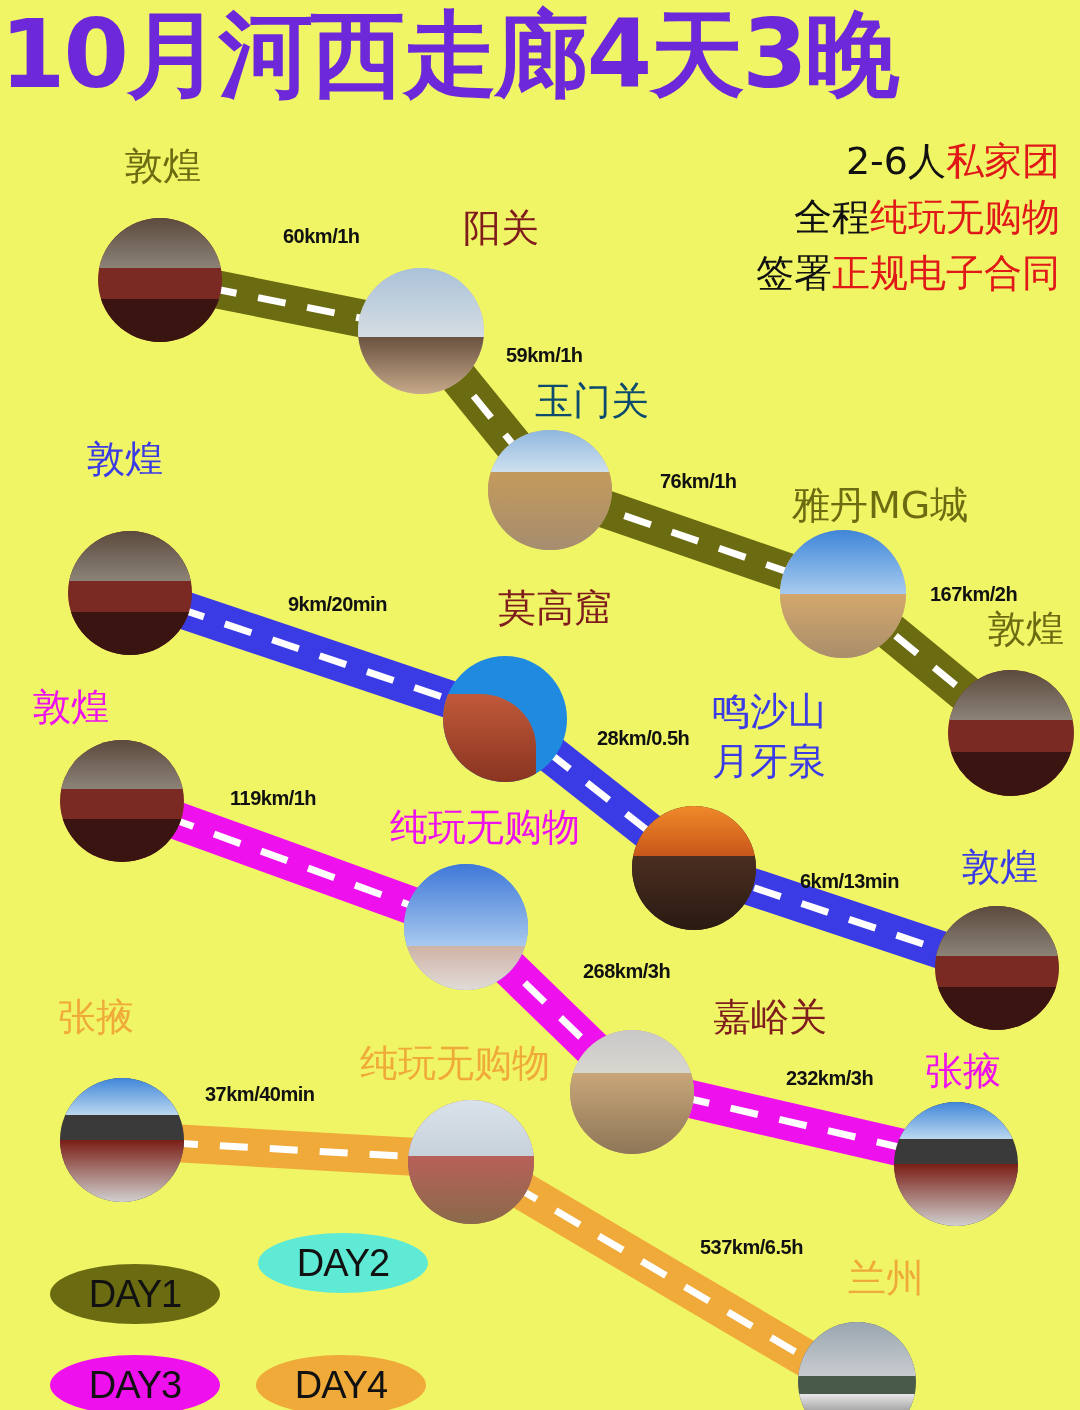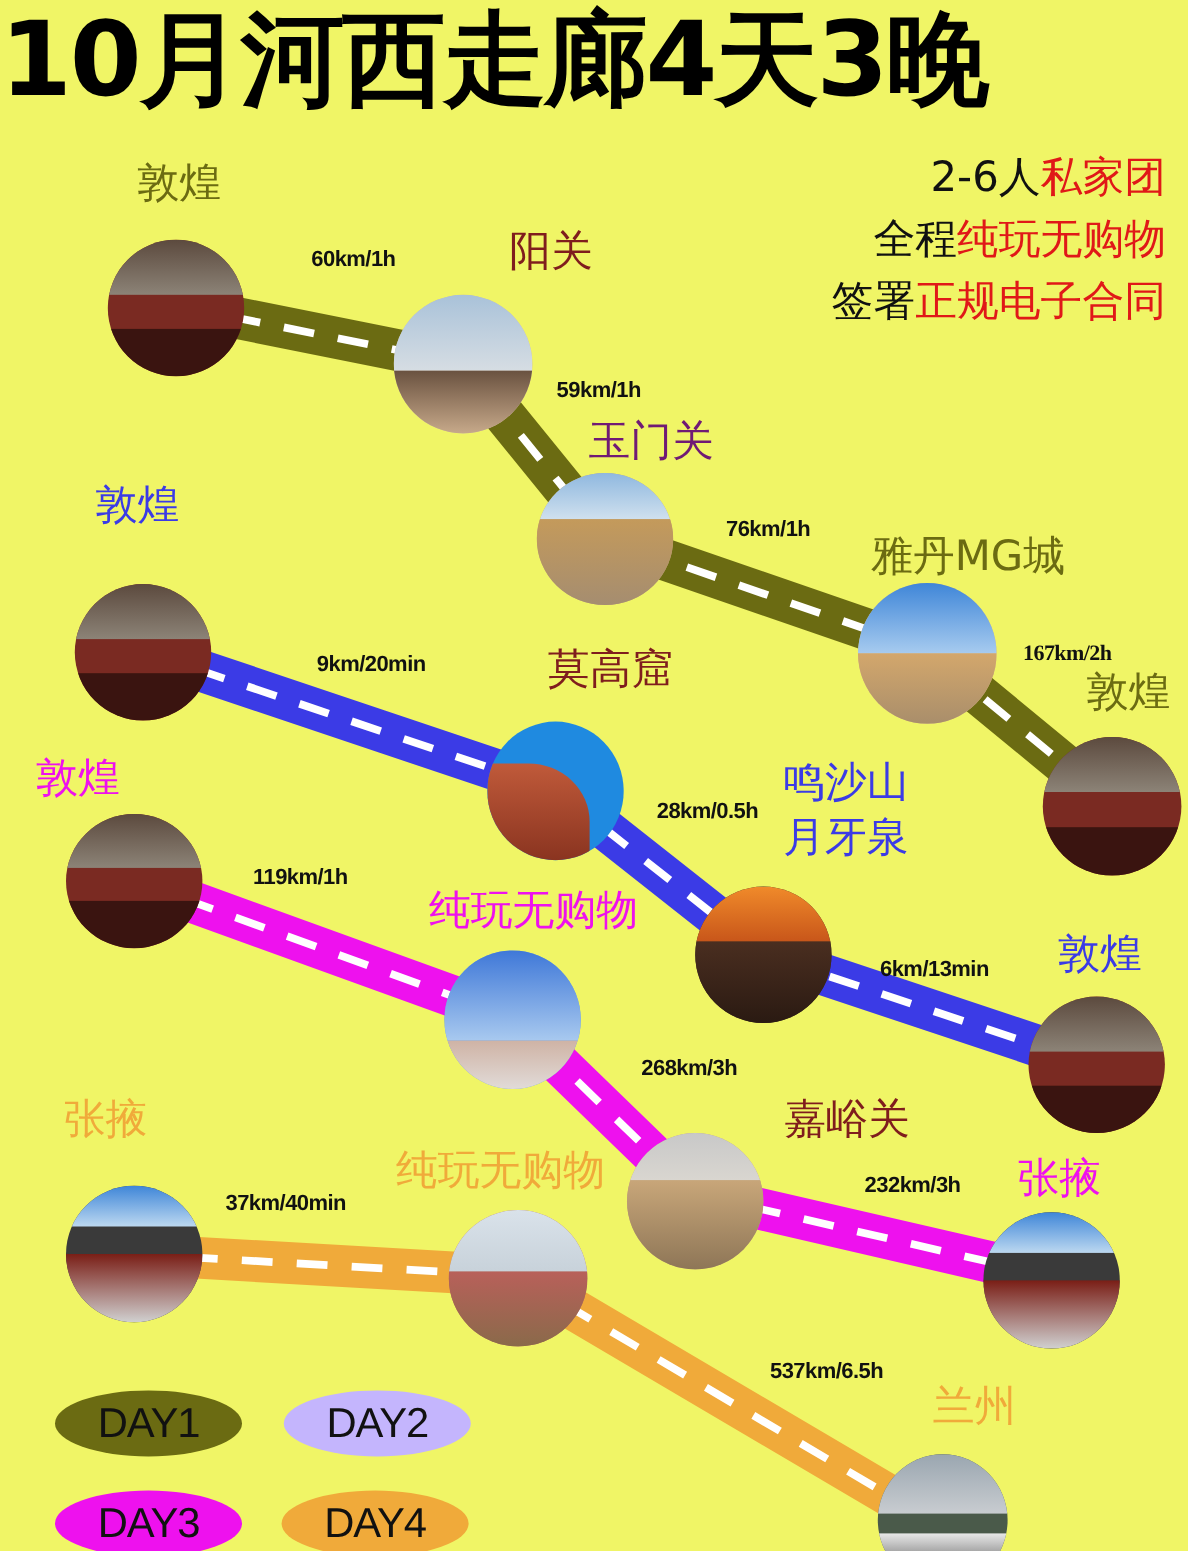--- a/index.html
+++ b/index.html
@@ -1,17 +1,17 @@
 <!DOCTYPE html>
 <html><head>
 <meta charset="utf-8">
 <style>
   html,body{margin:0;padding:0;}
   body{width:1080px;height:1410px;background:#f0f566;position:relative;overflow:hidden;font-family:"DejaVu Sans",sans-serif;}
-  .title{position:absolute;left:0;top:0;width:884px;height:110px;text-align:center;color:#000000;font-size:94px;font-weight:bold;line-height:110px;letter-spacing:-2px;white-space:nowrap;}
+  .title{position:absolute;left:0;top:0;width:884px;height:110px;text-align:center;color:#6d28d9;font-size:94px;font-weight:bold;line-height:110px;letter-spacing:-2px;white-space:nowrap;}
   .promo{position:absolute;right:20px;font-size:38px;line-height:58px;text-align:left;white-space:nowrap;}
   .promo .k{color:#111;} .promo .r{color:#e01818;}
   svg.routes{position:absolute;left:0;top:0;}
   .place{position:absolute;font-size:38px;white-space:nowrap;line-height:1.15;}
   .dist{position:absolute;font-size:20px;font-weight:bold;color:#111;white-space:nowrap;font-family:"Liberation Sans",sans-serif;letter-spacing:-0.5px;}
   .photo{position:absolute;border-radius:50%;overflow:hidden;}
   .photo .sky{position:absolute;left:0;right:0;top:0;}
   .photo .ground{position:absolute;left:0;right:0;bottom:0;}
   .legend{position:absolute;width:170px;height:60px;border-radius:50%;text-align:center;line-height:60px;font-size:38px;color:#111;font-family:"Liberation Sans",sans-serif;letter-spacing:-1px;}
 </style>
@@ -44,28 +44,28 @@
     <polyline points="120,800 465,925 630,1085 955,1160" stroke="#ffffff" stroke-width="7" stroke-dasharray="28,22"></polyline>
   </g>
   <g fill="none">
     <polyline points="120,1140 470,1160 860,1390" stroke="#f0aa3a" stroke-width="38"></polyline>
     <polyline points="120,1140 470,1160 860,1390" stroke="#ffffff" stroke-width="7" stroke-dasharray="28,22"></polyline>
   </g>
 </svg>
 
 <div class="place" style="left:125px;top:145px;color:#6b6b12;">敦煌</div>
 <div class="place" style="left:463px;top:207px;color:#7f1d1d;">阳关</div>
-<div class="place" style="left:535px;top:380px;color:#701a75;">玉门关</div>
+<div class="place" style="left:535px;top:380px;color:#0c4a6e;">玉门关</div>
 <div class="place" style="left:792px;top:484px;color:#6b6b12;">雅丹MG城</div>
 <div class="place" style="left:988px;top:608px;color:#6b6b12;">敦煌</div>
 
 <div class="dist" style="left:283px;top:225px;">60km/1h</div>
 <div class="dist" style="left:506px;top:344px;">59km/1h</div>
 <div class="dist" style="left:660px;top:470px;">76km/1h</div>
-<div class="dist" style="left:930px;top:583px;font-family:Liberation Serif, serif;">167km/2h</div>
+<div class="dist" style="left:930px;top:583px;">167km/2h</div>
 
 <div class="place" style="left:87px;top:438px;color:#3b3be6;">敦煌</div>
 <div class="place" style="left:498px;top:587px;color:#7f1d1d;">莫高窟</div>
 <div class="place" style="left:712px;top:690px;color:#3b3be6;">鸣沙山</div>
 <div class="place" style="left:712px;top:740px;color:#3b3be6;">月牙泉</div>
 <div class="place" style="left:962px;top:846px;color:#3b3be6;">敦煌</div>
 
 <div class="dist" style="left:288px;top:593px;">9km/20min</div>
 <div class="dist" style="left:597px;top:727px;">28km/0.5h</div>
 <div class="dist" style="left:800px;top:870px;">6km/13min</div>
@@ -147,15 +147,15 @@
 <div class="photo" style="left:408px;top:1100px;width:126px;height:124px;background:#b07060;">
   <div class="sky" style="height:45%;background:linear-gradient(#d9e2ea,#c8d2da);"></div>
   <div class="ground" style="height:55%;background:linear-gradient(#b8605a,#8a6a4a);"></div>
 </div>
 <div class="photo" style="left:798px;top:1322px;width:118px;height:120px;background:#4a5a4a;">
   <div class="sky" style="height:45%;background:linear-gradient(#9aa6b0,#c8ccd0);"></div>
   <div class="ground" style="height:40%;background:linear-gradient(#e8e8e8,#2a2a2a);"></div>
 </div>
 
 <div class="legend" style="left:50px;top:1264px;background:#6b6b12;">DAY1</div>
-<div class="legend" style="left:258px;top:1264px;background:#c4b5fd;">DAY2</div>
+<div class="legend" style="left:258px;top:1233px;background:#5eead4;">DAY2</div>
 <div class="legend" style="left:50px;top:1355px;background:#ee11ee;">DAY3</div>
 <div class="legend" style="left:256px;top:1355px;background:#f0aa3a;">DAY4</div>
 
 </body></html>

